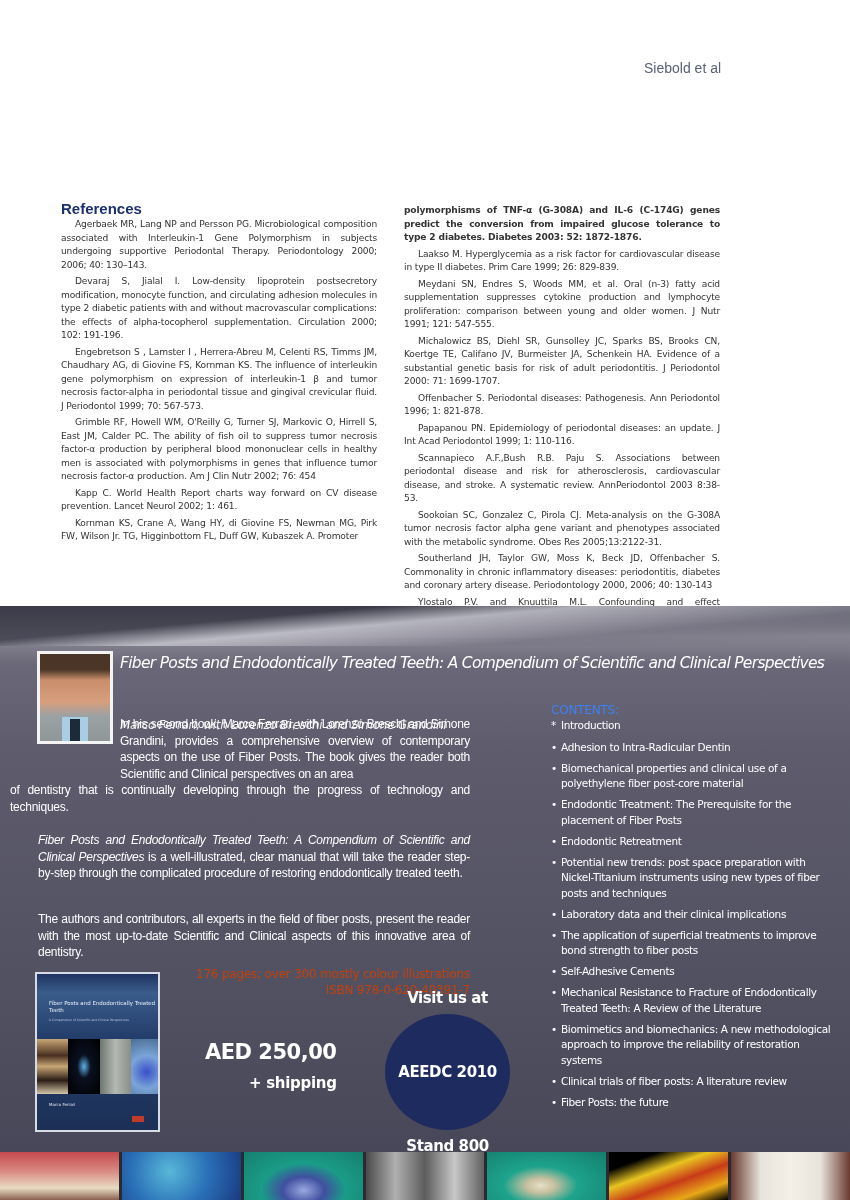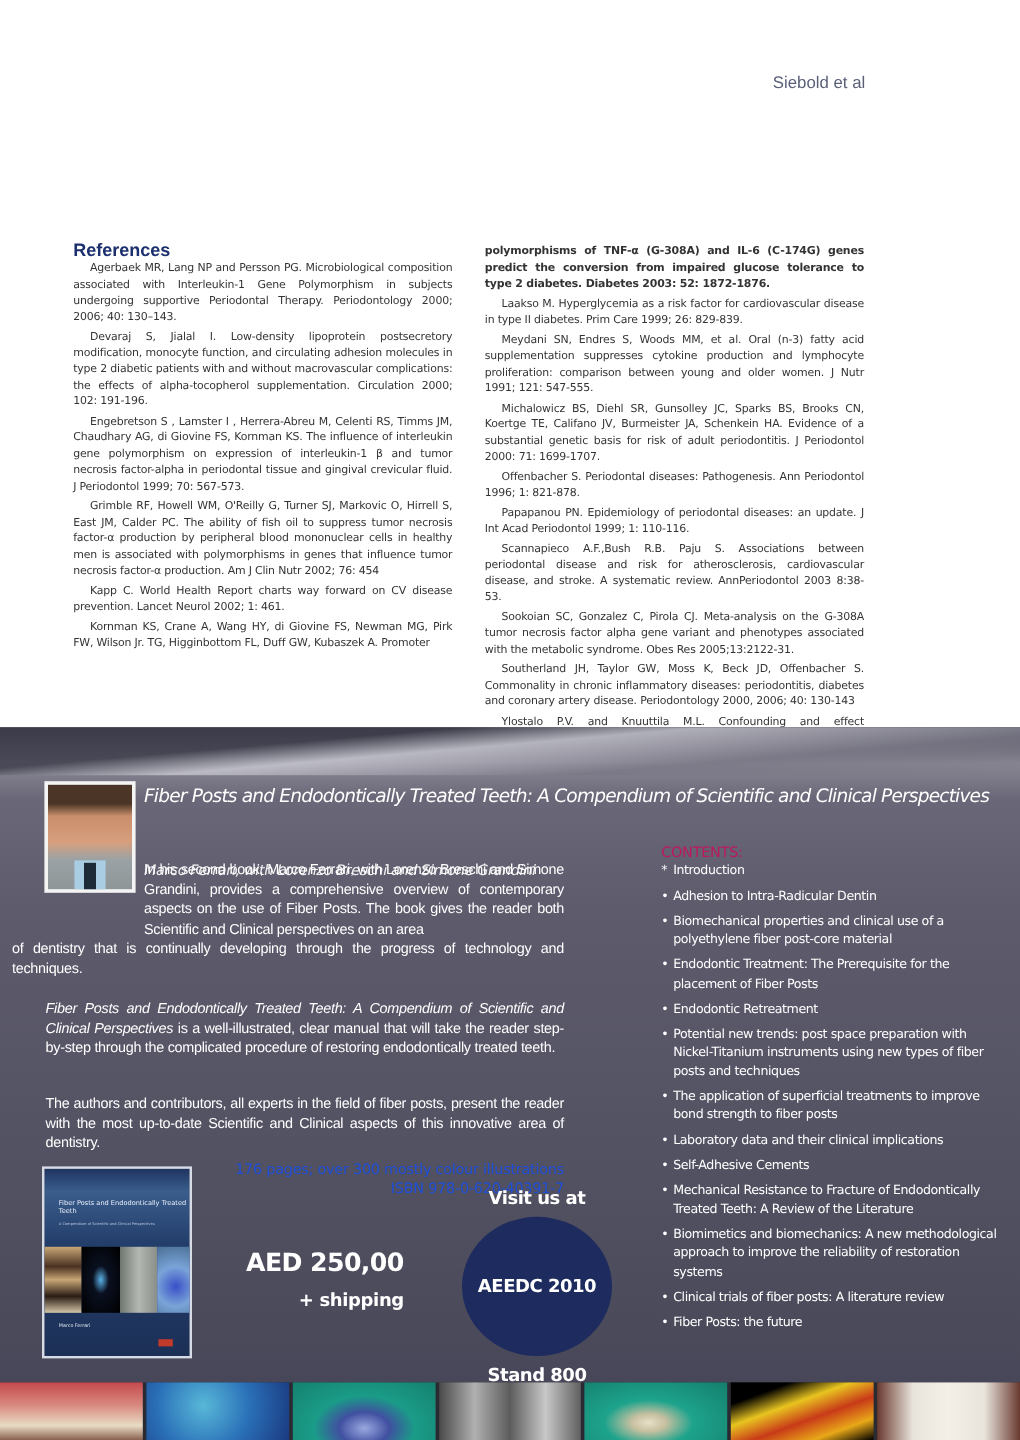--- a/index.html
+++ b/index.html
@@ -20,32 +20,32 @@
   .author-photo .face { width: 100%; height: 100%; background: linear-gradient(180deg, #4a3526 0%, #4a3526 18%, #c98e6c 30%, #d79f7e 55%, #9aa2a5 72%, #8e9698 100%); position: relative; }
   .author-photo .tie { position: absolute; left: 30px; bottom: 0; width: 10px; height: 22px; background: #1d2a38; }
   .author-photo .shirt { position: absolute; left: 22px; bottom: 0; width: 26px; height: 24px; background: #a9cde2; }
   .b-title { position: absolute; left: 120px; top: 654px; font-size: 15.5px; font-style: italic; color: #ffffff; font-family: "DejaVu Sans", sans-serif; letter-spacing: -0.7px; white-space: nowrap; }
   .b-authors { position: absolute; left: 120px; top: 678px; font-size: 12px; font-style: italic; color: #f0f0f0; letter-spacing: -0.3px; white-space: nowrap; margin-top: 40px; }
   .b-text { color: #ffffff; font-size: 12px; line-height: 16.5px; text-align: justify; letter-spacing: -0.25px; font-family: Liberation Sans, sans-serif; }
   .b-intro { position: absolute; left: 120px; top: 716px; width: 350px; }
   .b-intro2 { position: absolute; left: 10px; top: 782px; width: 460px; }
   .b-para2 { position: absolute; left: 38px; top: 832px; width: 432px; }
   .b-para3 { position: absolute; left: 38px; top: 911px; width: 432px; }
-  .b-meta { position: absolute; left: 150px; top: 966px; width: 320px; text-align: right; color: #1d4ed8; font-size: 12px; line-height: 16px; letter-spacing: -0.2px; }
+  .b-meta { position: absolute; left: 150px; top: 966px; width: 320px; text-align: right; color: #c2410c; font-size: 12px; line-height: 16px; letter-spacing: -0.2px; }
   .book-cover { position: absolute; left: 35px; top: 972px; width: 125px; height: 160px; border: 2px solid #d6dbe6; background: linear-gradient(180deg, #1f3460 0%, #3a5d8c 12%, #243e6b 40%, #1c3056 100%); overflow: hidden; }
   .book-cover .bc-title { position: absolute; left: 12px; top: 26px; font-size: 5.5px; color: #e8eef8; line-height: 7px; }
   .book-cover .bc-sub { position: absolute; left: 12px; top: 44px; font-size: 3px; color: #b8c6dc; }
   .book-cover .bc-imgs { position: absolute; left: 0; top: 65px; width: 125px; height: 55px; display: flex; }
   .book-cover .bc-imgs div { flex: 1; }
   .book-cover .bc-author { position: absolute; left: 12px; top: 128px; font-size: 4px; color: #e0e6f0; }
   .book-cover .bc-logo { position: absolute; right: 14px; bottom: 8px; width: 12px; height: 6px; background: #c23a2a; }
   .price { position: absolute; left: 205px; top: 1040px; font-size: 21px; font-weight: bold; color: #ffffff; letter-spacing: -0.5px; }
   .shipping { position: absolute; left: 249px; top: 1074px; font-size: 15px; font-weight: bold; color: #ffffff; letter-spacing: -0.3px; }
   .visit-circle { position: absolute; left: 385px; top: 1014px; width: 125px; height: 116px; border-radius: 50%; background: #1e2b5e; display: flex; flex-direction: column; align-items: center; justify-content: center; color: #fff; font-weight: bold; font-size: 15px; line-height: 26px; letter-spacing: -0.4px; gap: 48px; }
-  .contents-title { position: absolute; left: 551px; top: 703px; color: #be185d; font-size: 12px; letter-spacing: -0.2px; }
+  .contents-title { position: absolute; left: 551px; top: 703px; color: #3b82f6; font-size: 12px; letter-spacing: -0.2px; }
   .contents-list { position: absolute; left: 551px; top: 718px; width: 285px; list-style: none; color: #fff; font-size: 10.5px; line-height: 15.5px; letter-spacing: -0.35px; }
   .contents-list li { position: relative; padding-left: 10px; margin-bottom: 5.5px; }
   .contents-list li::before { content: "•"; position: absolute; left: 0; top: 0; }
   .contents-list li.first::before { content: "*"; }
   .contents-list li.first { margin-bottom: 6px; }
   .photo-strip { position: absolute; left: 0; top: 1152px; width: 850px; height: 48px; display: flex; gap: 3px; background: #2a2a33; }
   .photo-strip div { flex: 1; height: 100%; }
 </style>
 </head>
 <body>
@@ -125,22 +125,22 @@
 </div>
 
 <div class="contents-title">CONTENTS:</div>
 <ul class="contents-list">
   <li class="first">Introduction</li>
   <li>Adhesion to Intra-Radicular Dentin</li>
   <li>Biomechanical properties and clinical use of a polyethylene fiber post-core material</li>
   <li>Endodontic Treatment: The Prerequisite for the placement of Fiber Posts</li>
   <li>Endodontic Retreatment</li>
   <li>Potential new trends: post space preparation with Nickel-Titanium instruments using new types of fiber posts and techniques</li>
+  <li>Laboratory data and their clinical implications</li>
   <li>The application of superficial treatments to improve bond strength to fiber posts</li>
-  <li>Laboratory data and their clinical implications</li>
   <li>Self-Adhesive Cements</li>
   <li>Mechanical Resistance to Fracture of Endodontically Treated Teeth: A Review of the Literature</li>
   <li>Biomimetics and biomechanics: A new methodological approach to improve the reliability of restoration systems</li>
   <li>Clinical trials of fiber posts: A literature review</li>
   <li>Fiber Posts: the future</li>
 </ul>
 
 <div class="photo-strip">
   <div style="background: linear-gradient(180deg,#c44a4e 0%,#d98a80 40%,#e8dcc4 75%,#8a6050 100%);"></div>
   <div style="background: radial-gradient(circle at 40% 40%, #58b8d8 0%, #2a70b8 50%, #1a3a80 100%);"></div>

